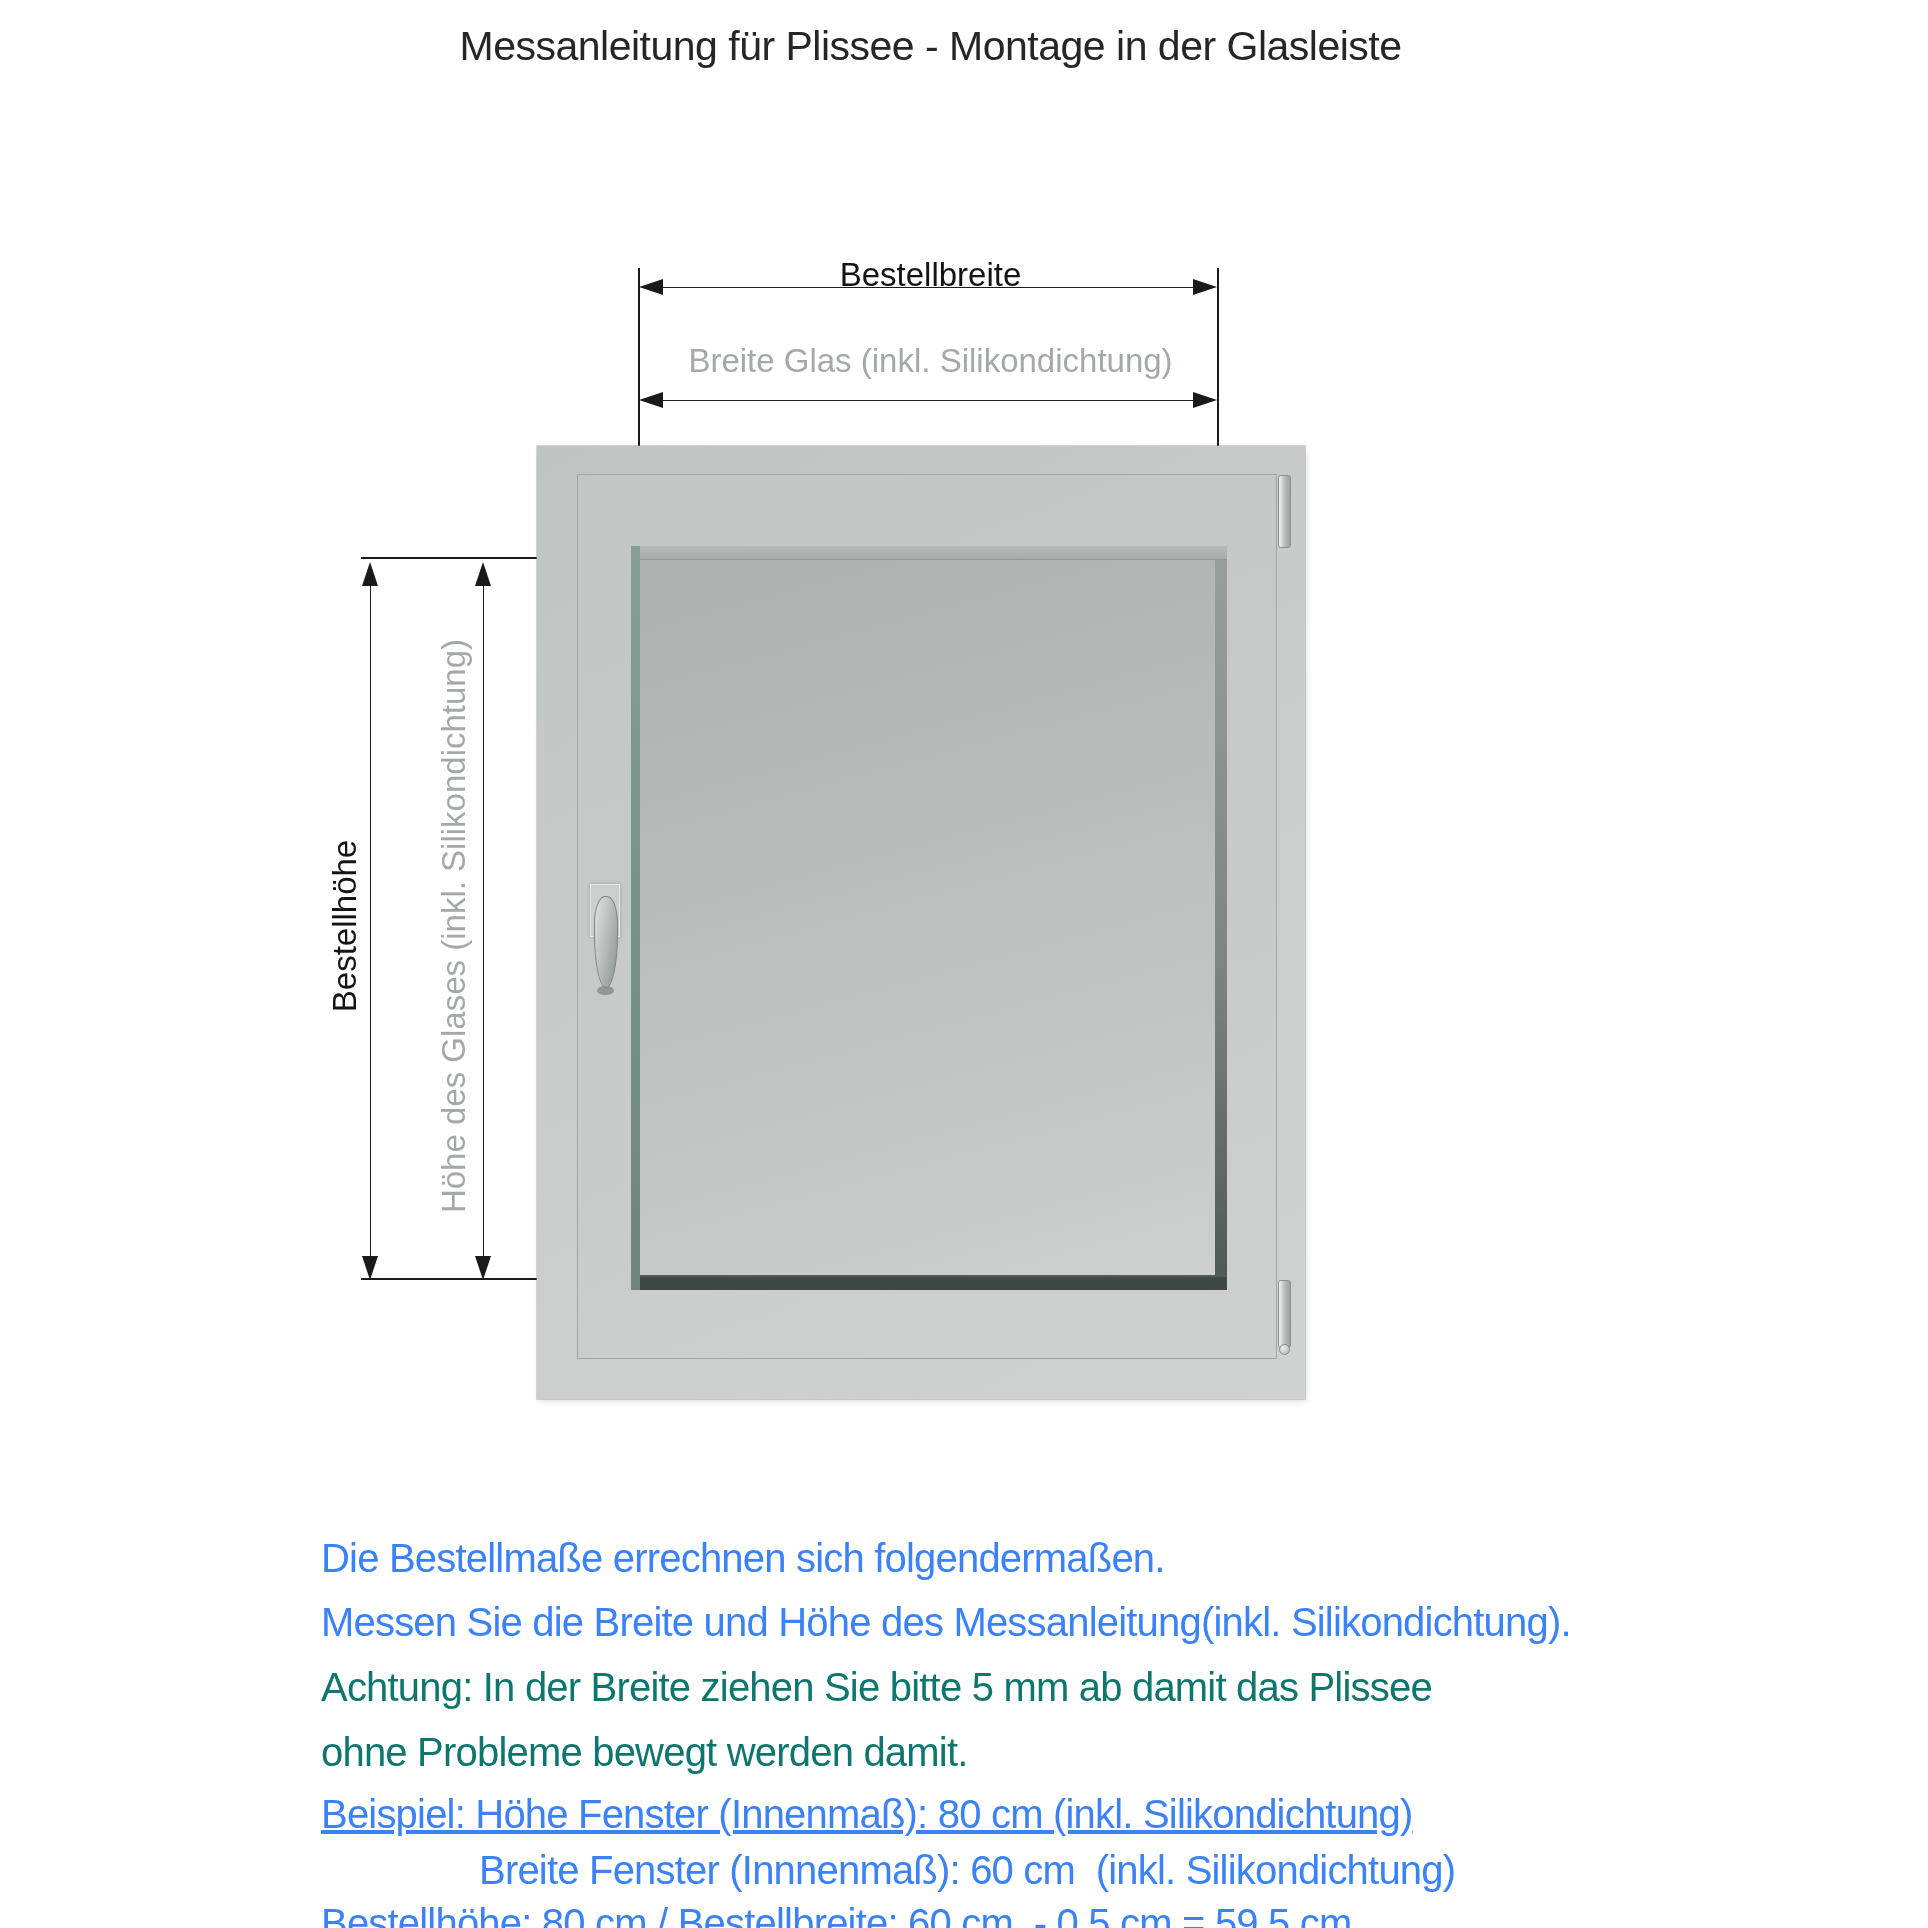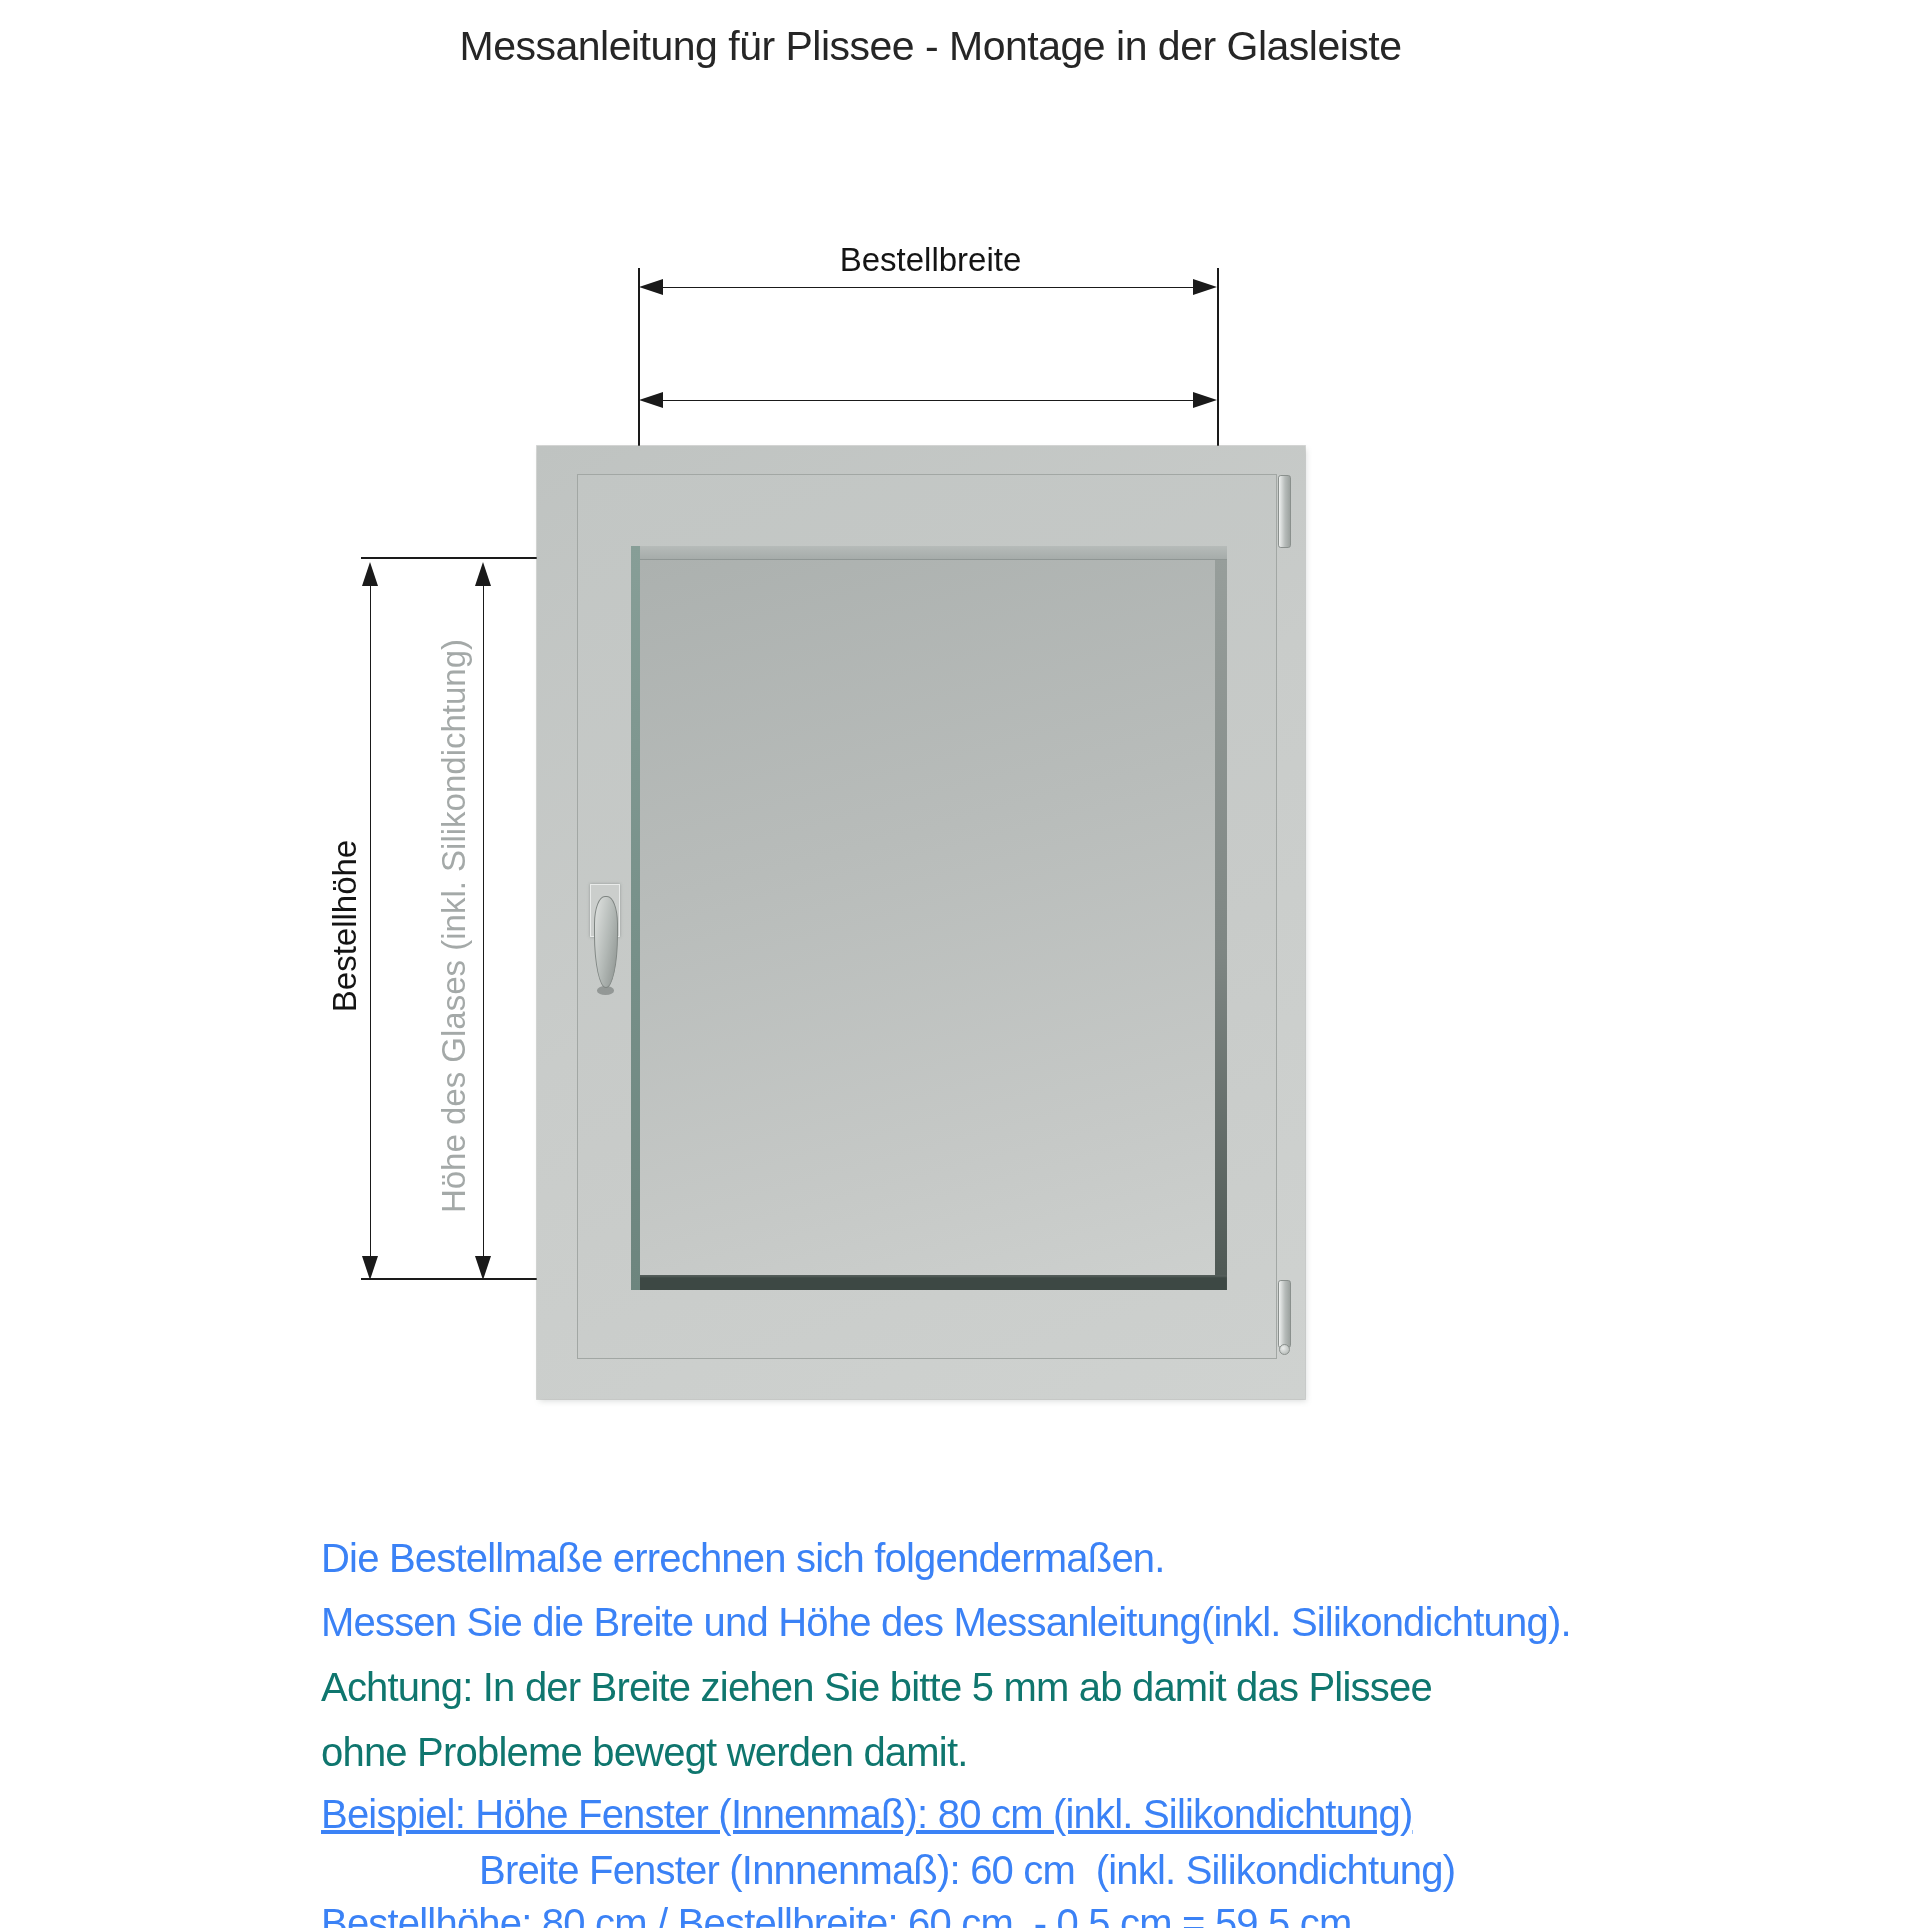--- a/index.html
+++ b/index.html
@@ -93,21 +93,22 @@
     background:radial-gradient(circle at 35% 35%,#eceeed,#a9afac);border:0.9px solid #8a908d;box-sizing:border-box;
   }
 </style>
 </head>
 <body>
 
 <div id="canvas">
 
   <div class="page-title">Messanleitung für Plissee - Montage in der Glasleiste</div>
 
-  <div class="dim-label black center" style="left:742px;top:229px;width:377px;">Bestellbreite</div>
+  <div class="dim-label black center" style="left:742px;top:244px;width:377px;">Bestellbreite</div>
+  <div class="dim-label gray center" style="left:554px;top:330px;width:753px;">Breite Glas (inkl. Silikondichtung)</div>
 
   <div class="ext-line" style="left:638px;top:256px;width:1.9px;height:301px;"></div>
   <div class="ext-line" style="left:1217px;top:256px;width:1.9px;height:306px;"></div>
 
   <div class="dim-h" style="left:639px;top:266px;width:578px;">
     <span class="head-l"></span>
     <span class="bar"></span>
     <span class="head-r"></span>
   </div>
   <div class="dim-h" style="left:639px;top:379px;width:578px;">

